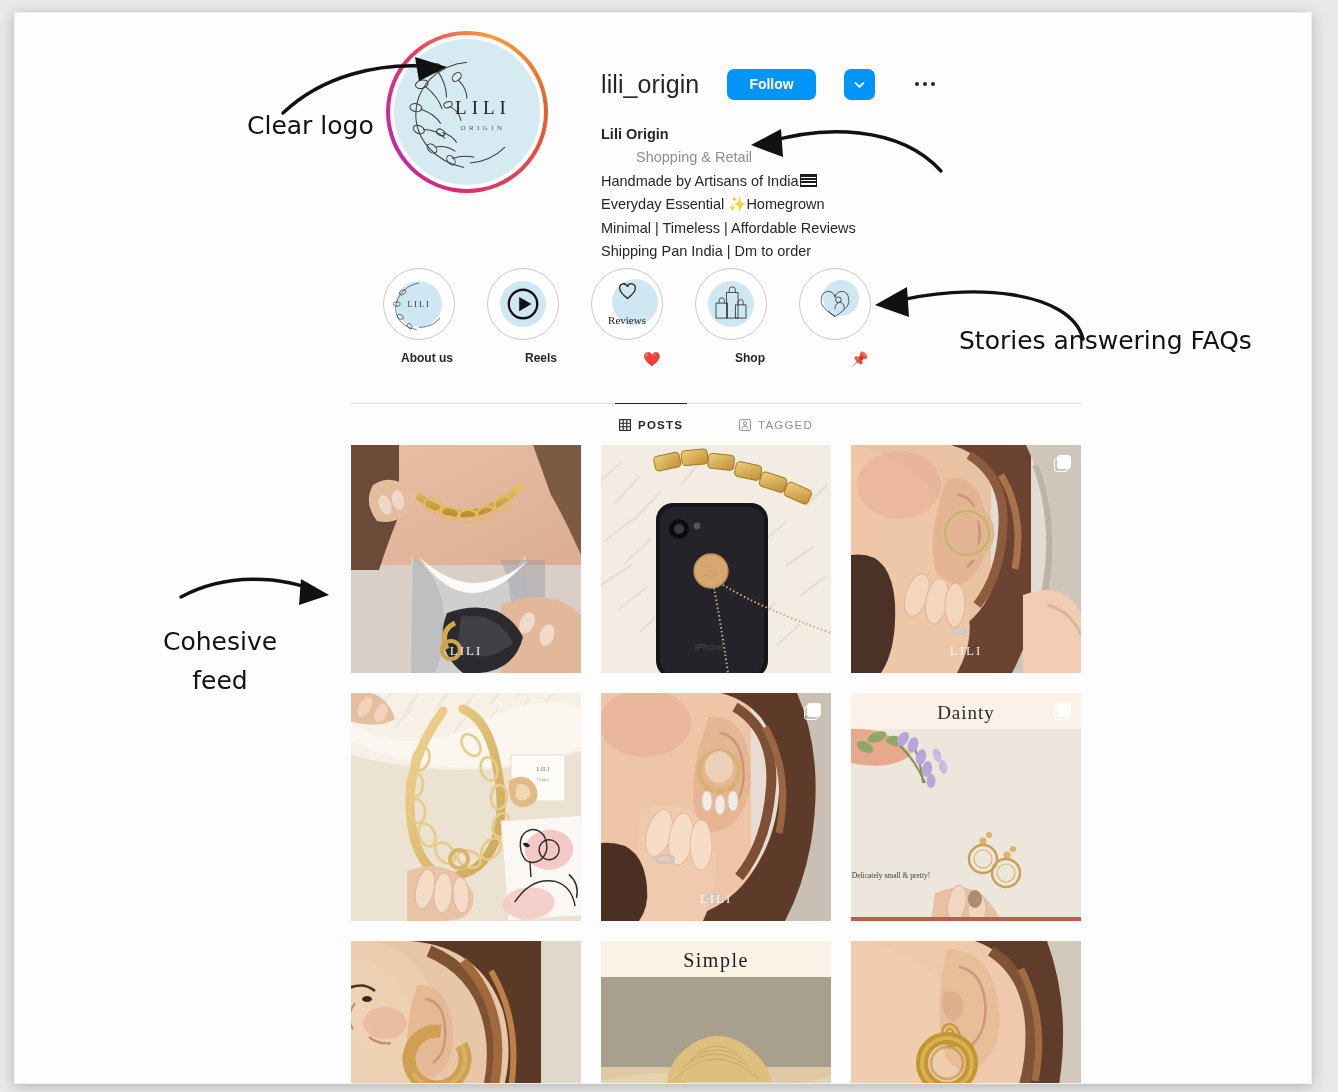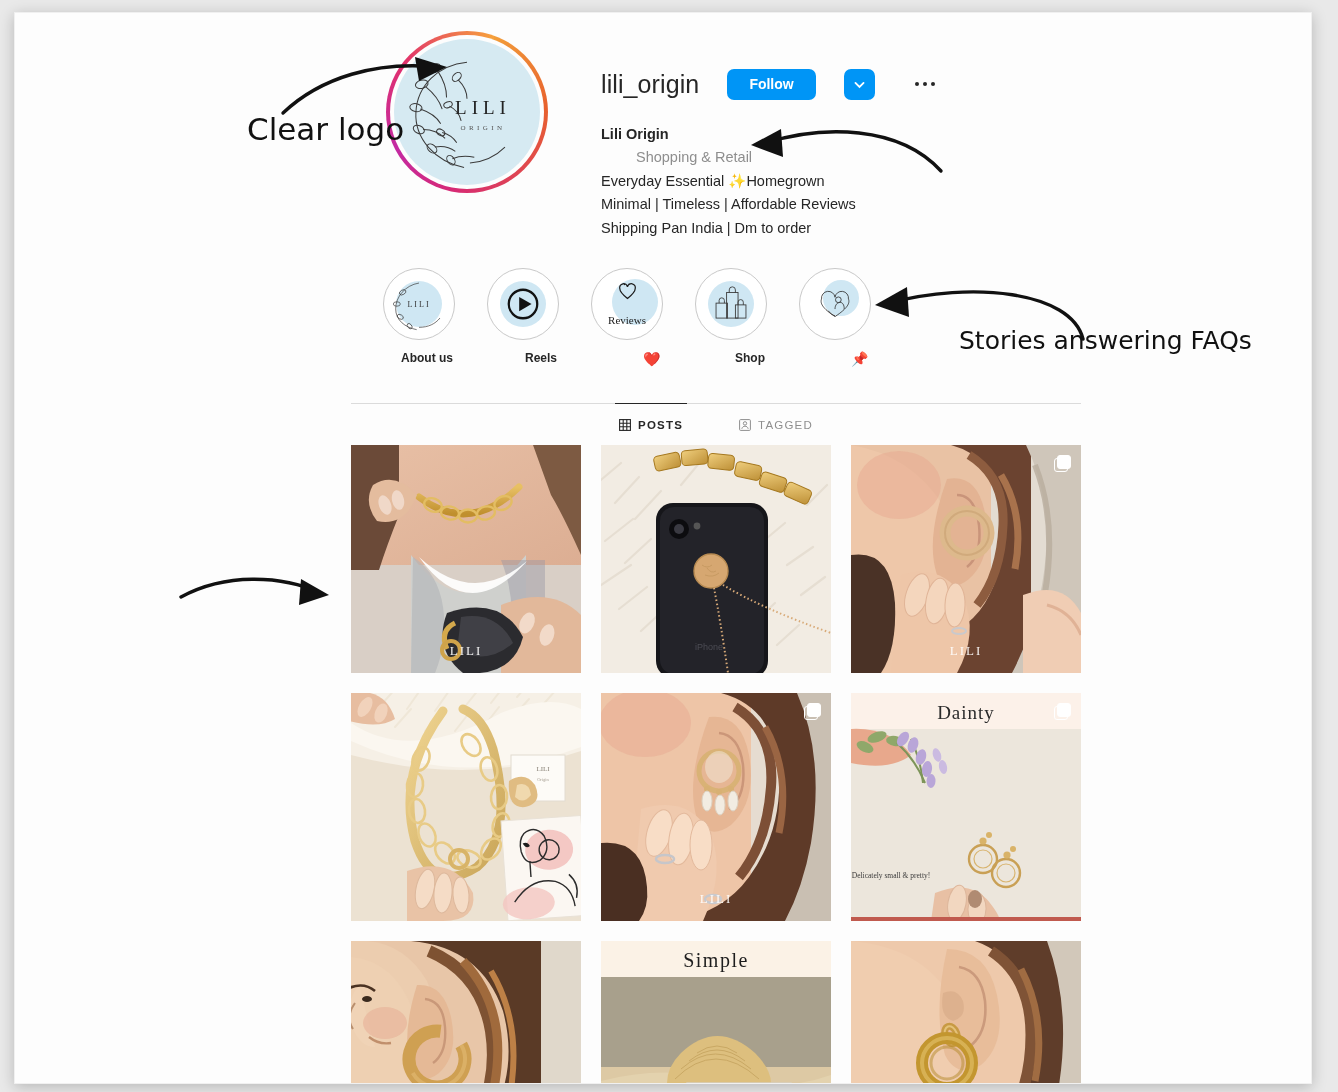--- a/index.html
+++ b/index.html
@@ -66,21 +66,21 @@
   .cell svg{position:absolute;inset:0;width:100%;height:100%;}
   .wm{position:absolute;left:50%;transform:translateX(-50%);bottom:14px;font-family:"Liberation Serif",serif;
       font-size:13px;letter-spacing:2px;color:rgba(255,255,255,.92);z-index:5;}
   .carousel{position:absolute;top:10px;right:10px;width:17px;height:17px;z-index:6;}
   .carousel .b{position:absolute;width:12px;height:12px;border:1.6px solid #fff;border-radius:3px;}
   .carousel .b1{right:0;top:0;background:#fff;}
   .carousel .b2{left:0;bottom:0;}
 
   
   .anno{position:absolute;font-family:"DejaVu Sans",sans-serif;color:#111;z-index:30;white-space:pre;}
-  .anno-logo{left:232px;top:98px;font-size:31px;}
+  .anno-logo{left:232px;top:98px;font-size:25px;}
   .anno-desc{left:903px;top:152px;font-size:25px;}
   .anno-faq{left:933px;top:313px;font-size:25px;margin-left:11px;}
   .anno-feed{left:145px;top:610px;font-size:25px;line-height:1.55;text-align:center;width:120px;}
   .arrow{position:absolute;z-index:29;}
 </style>
 </head>
 <body>
 
 <div class="stage">
 <div class="card">
@@ -133,20 +133,21 @@
             <i></i>
             <i></i>
             <i></i>
           </span>
     </div>
 
 
     <div class="bio">
       <div class="name">Lili Origin</div>
       <div class="cat">Shopping &amp; Retail</div>
+      <div><span>Handmade by Artisans of India</span><span class="mini-flag"></span></div>
       <div>Everyday Essential ✨Homegrown</div>
       <div>Minimal | Timeless | Affordable Reviews</div>
       <div>Shipping Pan India | Dm to order</div>
     </div>
   </div>
 
   <div class="highlights">
     <div class="hl">
       <div class="hl-circle">
         <div class="hl-blob"></div>
@@ -632,15 +633,17 @@
   <svg class="arrow" style="left:848px;top:266px;width:230px;height:70px" viewBox="0 0 230 70">
     <path d="M220 60 C208 12 108 2 26 24" fill="none" stroke="#111" stroke-width="3.4" stroke-linecap="round"></path>
     <path d="M44 8 L12 26 L46 38 Z" fill="#111"></path>
   </svg>
   <div class="anno anno-faq">Stories answering FAQs</div>
 
   <svg class="arrow" style="left:160px;top:558px;width:160px;height:48px" viewBox="0 0 160 48">
     <path d="M6 26 C50 2 106 4 146 22" fill="none" stroke="#111" stroke-width="3.4" stroke-linecap="round"></path>
     <path d="M126 8 L154 24 L124 34 Z" fill="#111"></path>
   </svg>
+  <div class="anno anno-feed">Cohesive
+feed</div>
 
 </div>
 </div>
 
 </body></html>

